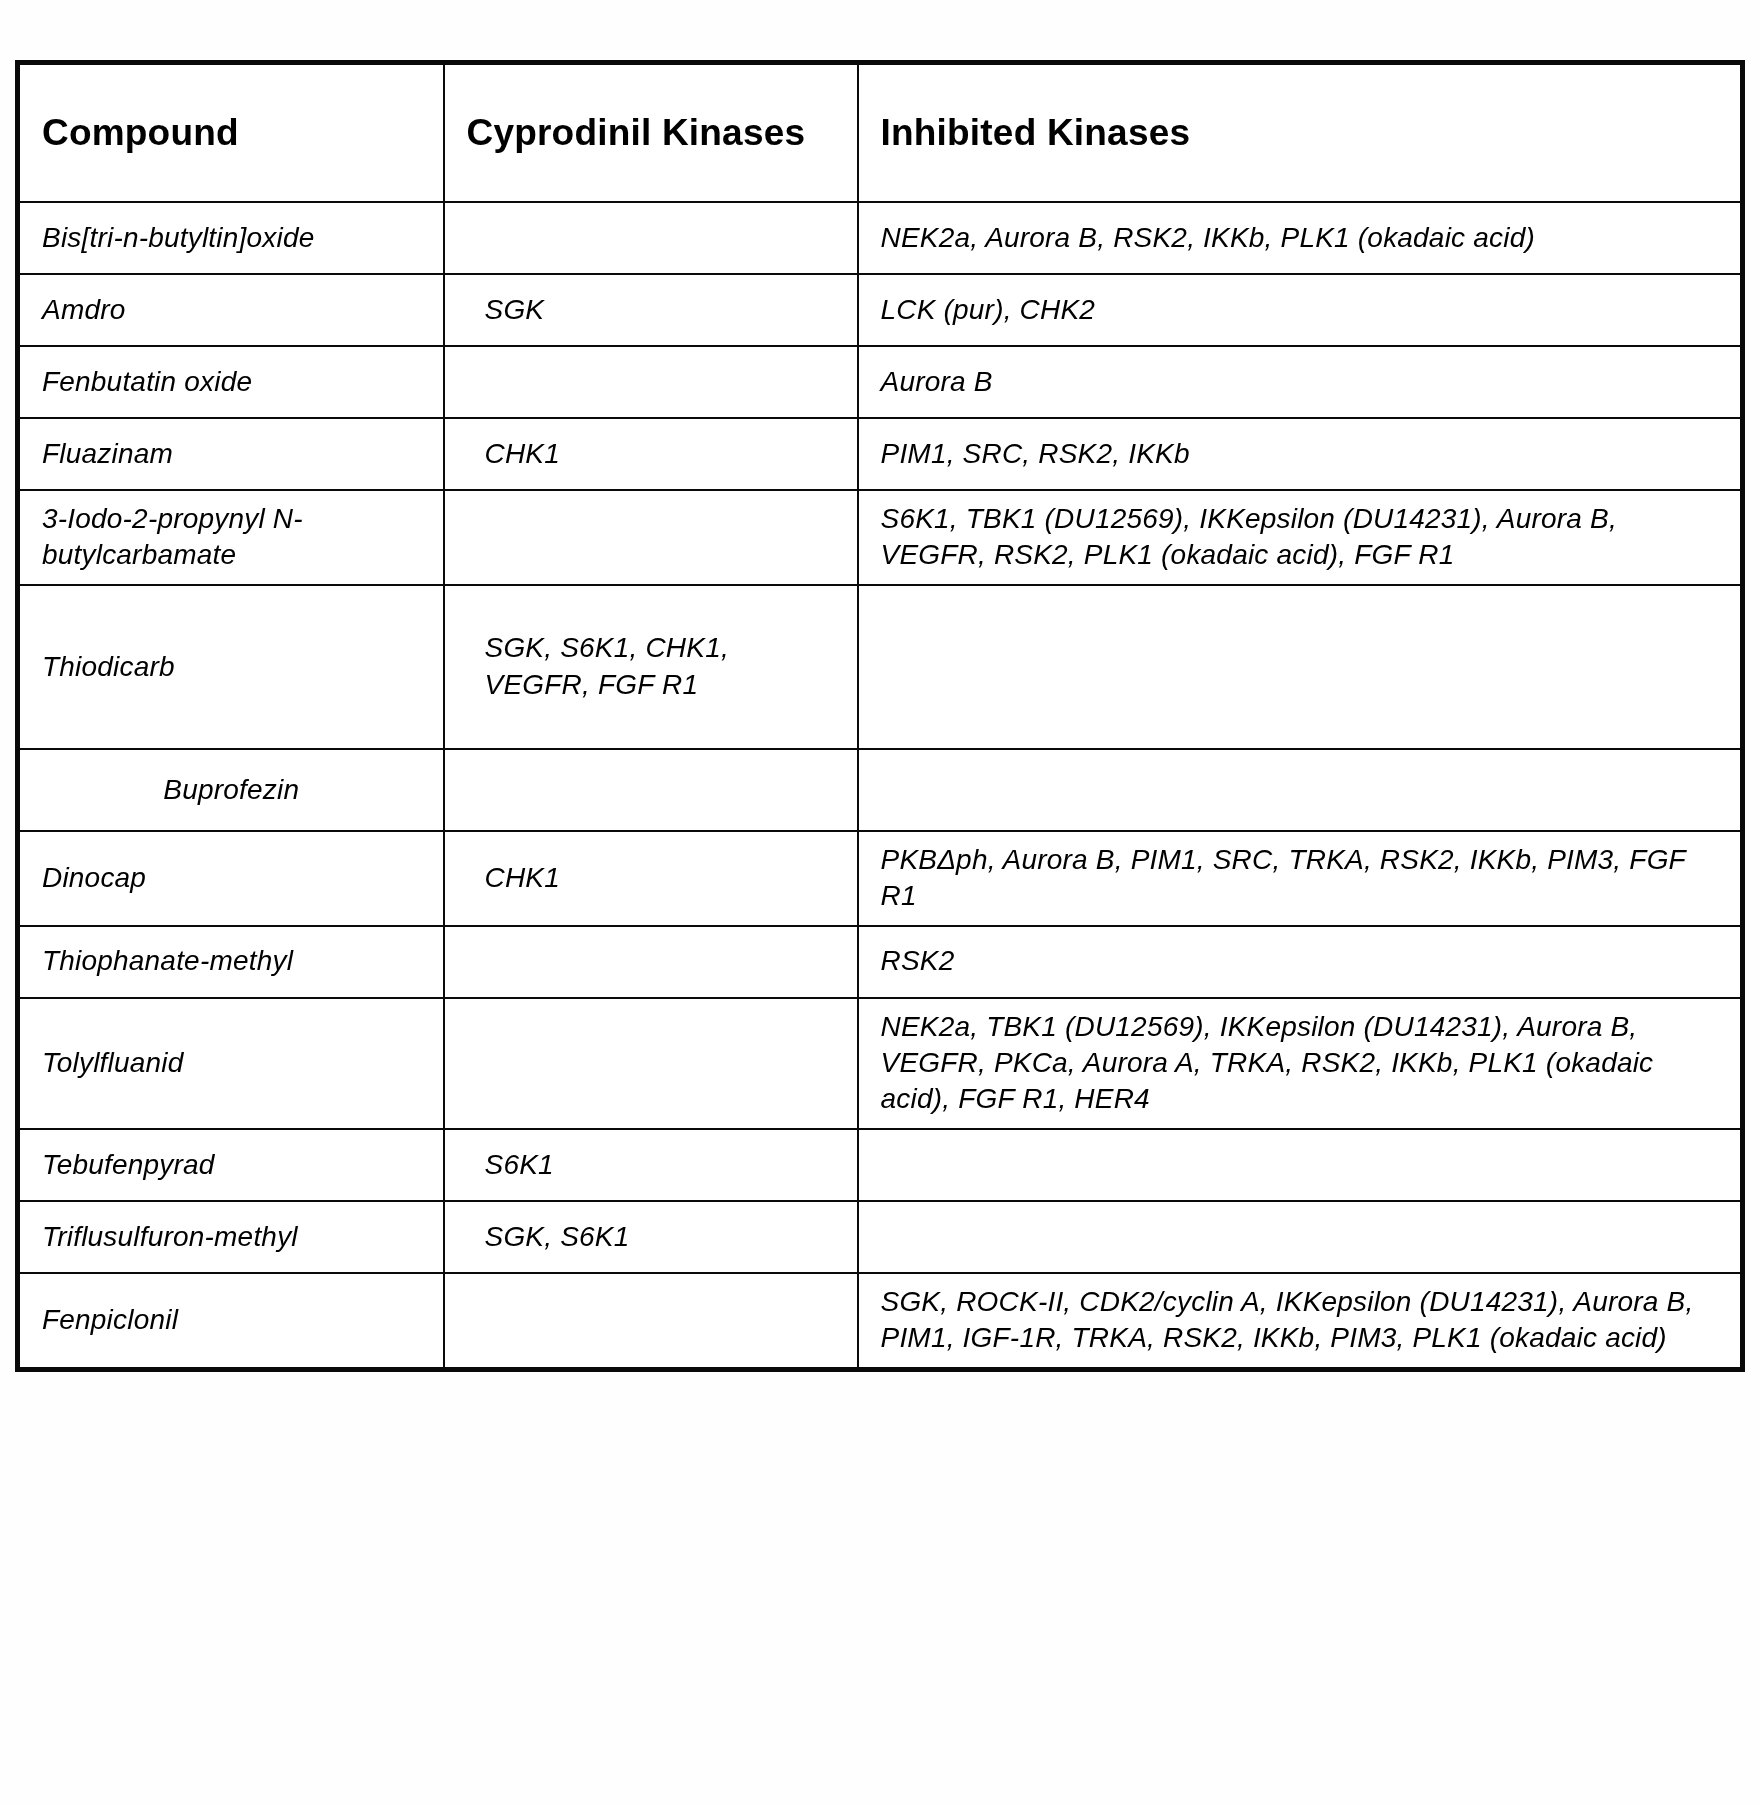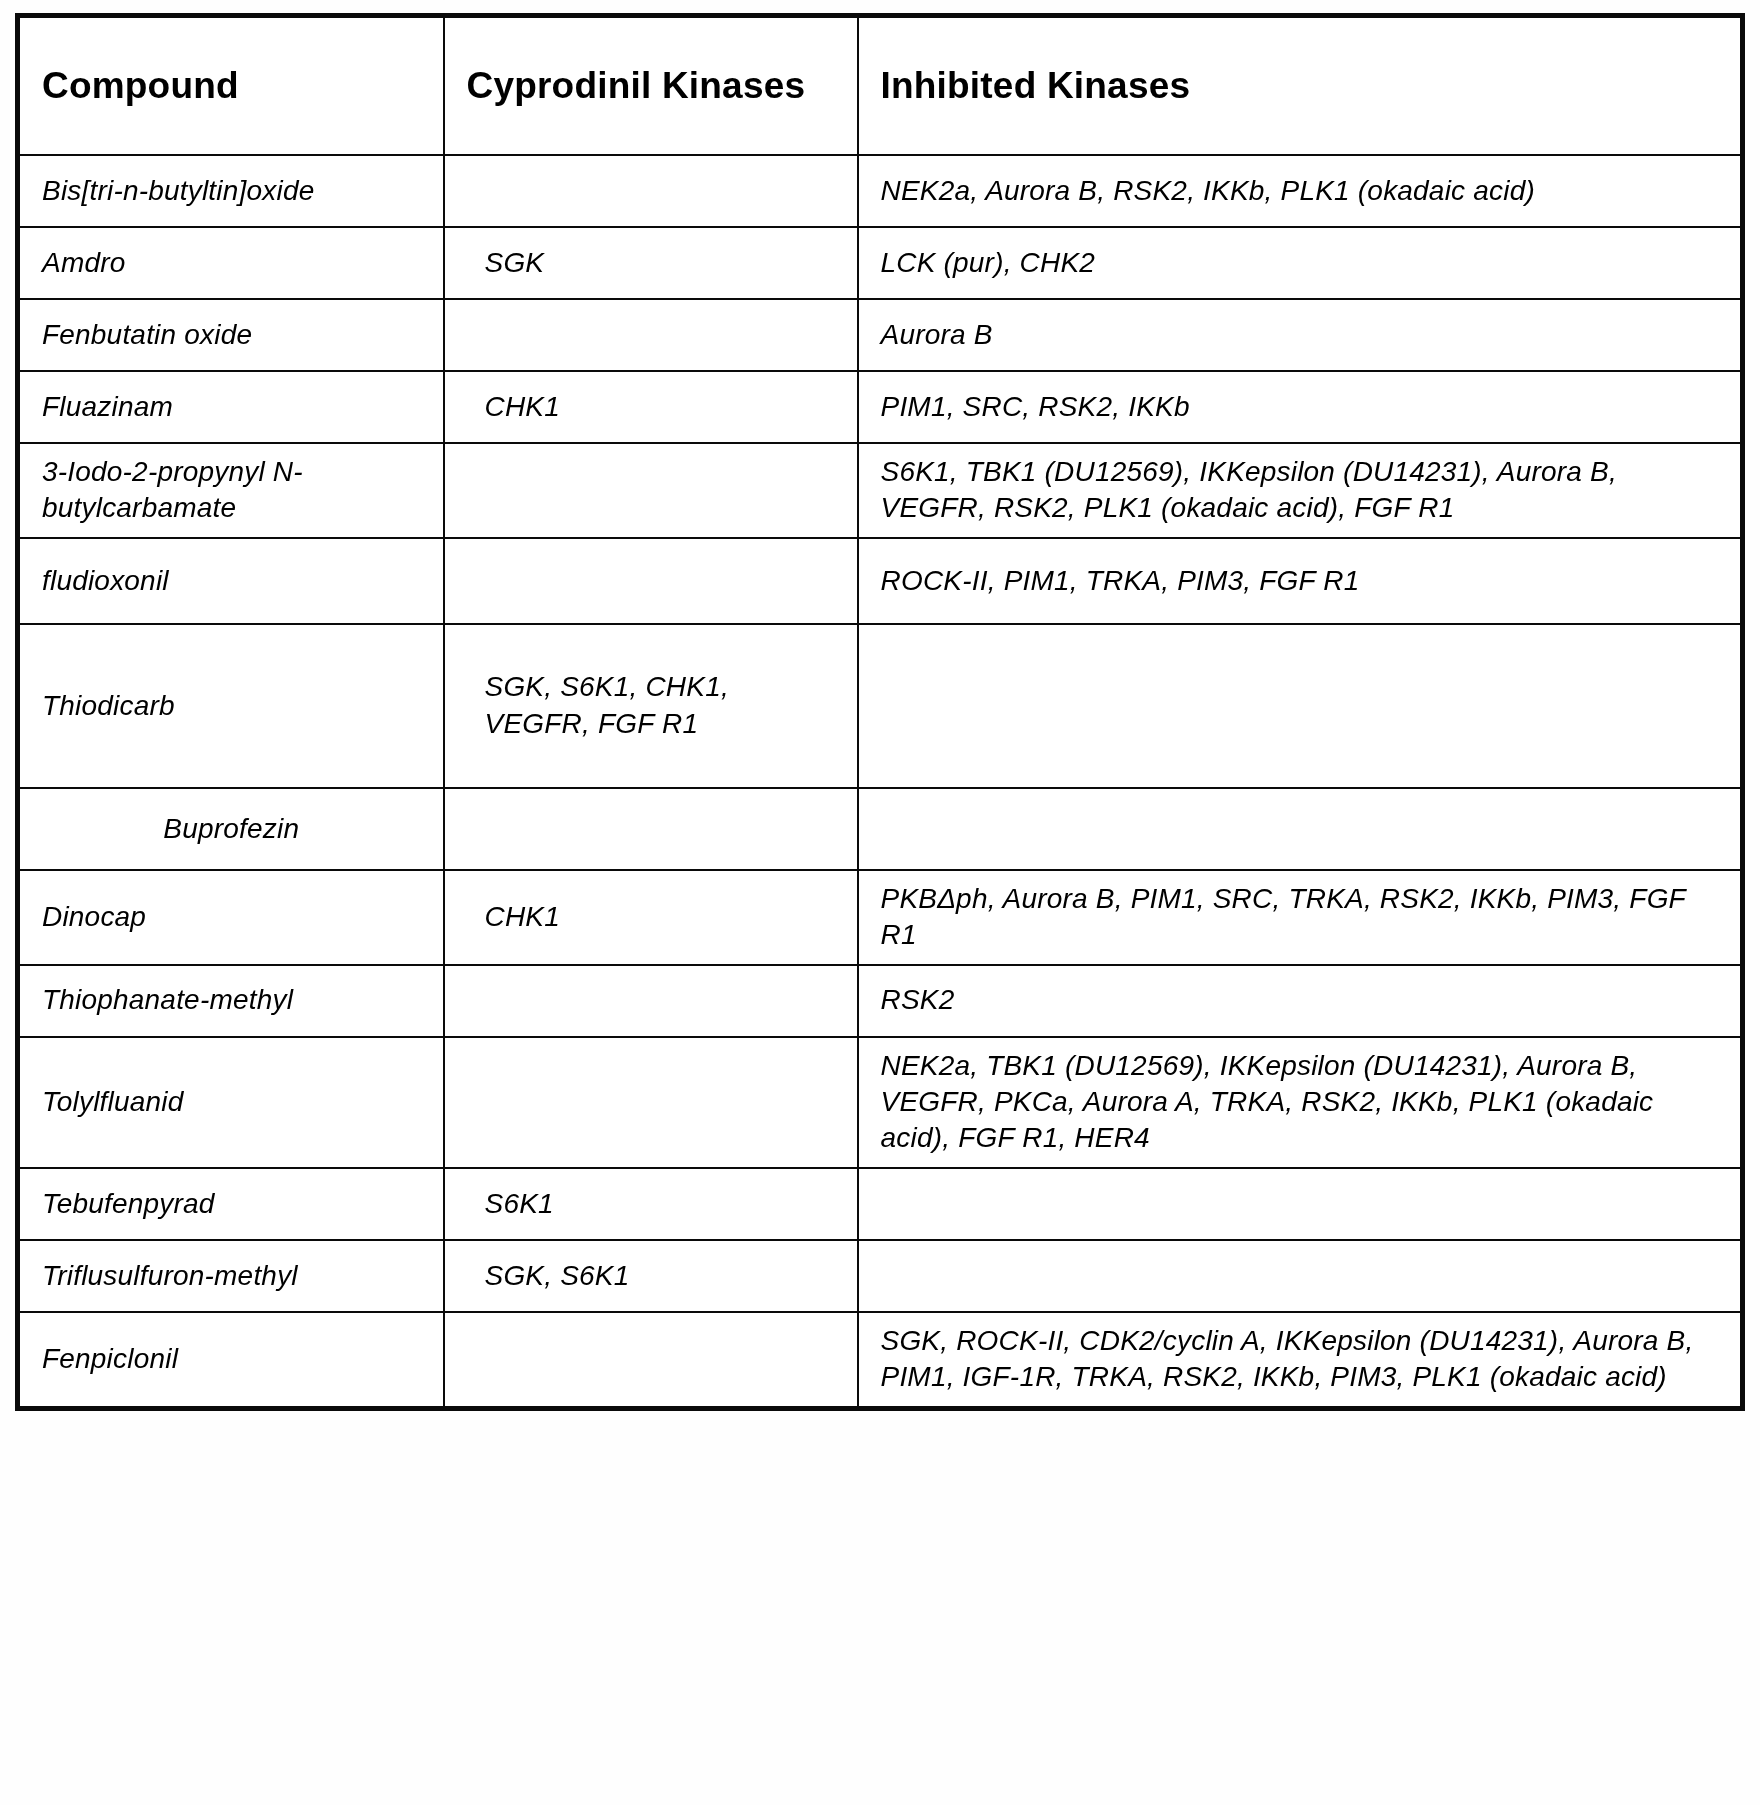--- a/index.html
+++ b/index.html
@@ -17,20 +17,21 @@
     background: #fefefe;
   }
   table.kinase-table {
     border-collapse: collapse;
     width: 100%;
     table-layout: fixed;
     background: #ffffff;
   }
   table.kinase-table {
     border: 5px solid #0a0a0a;
+    margin-top: 47px;
   }
   table.kinase-table th,
   table.kinase-table td {
     border: 2.5px solid #0a0a0a;
     letter-spacing: 0.2px;
     overflow-wrap: break-word;
   }
   table.kinase-table th {
     font-size: 37px;
     font-weight: bold;
@@ -93,25 +94,20 @@
       <tr>
         <td class="col-compound">Fluazinam</td>
         <td class="col-activated">CHK1</td>
         <td class="col-inhibited">PIM1, SRC, RSK2, IKKb</td>
       </tr>
       <tr>
         <td class="col-compound">3-Iodo-2-propynyl N-butylcarbamate</td>
         <td class="col-activated"></td>
         <td class="col-inhibited">S6K1,  TBK1 (DU12569), IKKepsilon (DU14231),  Aurora B, VEGFR, RSK2, PLK1 (okadaic acid), FGF R1</td>
       </tr>
-      <tr class="r-fludioxonil">
-        <td class="col-compound">fludioxonil</td>
-        <td class="col-activated"></td>
-        <td class="col-inhibited">ROCK-II, PIM1, TRKA, PIM3, FGF R1</td>
-      </tr>
       <tr class="r-thiodicarb">
         <td class="col-compound">Thiodicarb</td>
         <td class="col-activated">SGK, S6K1, CHK1, VEGFR, FGF R1</td>
         <td class="col-inhibited"></td>
       </tr>
       <tr class="r-buprofezin">
         <td class="col-compound">Buprofezin</td>
         <td class="col-activated"></td>
         <td class="col-inhibited"></td>
       </tr>

